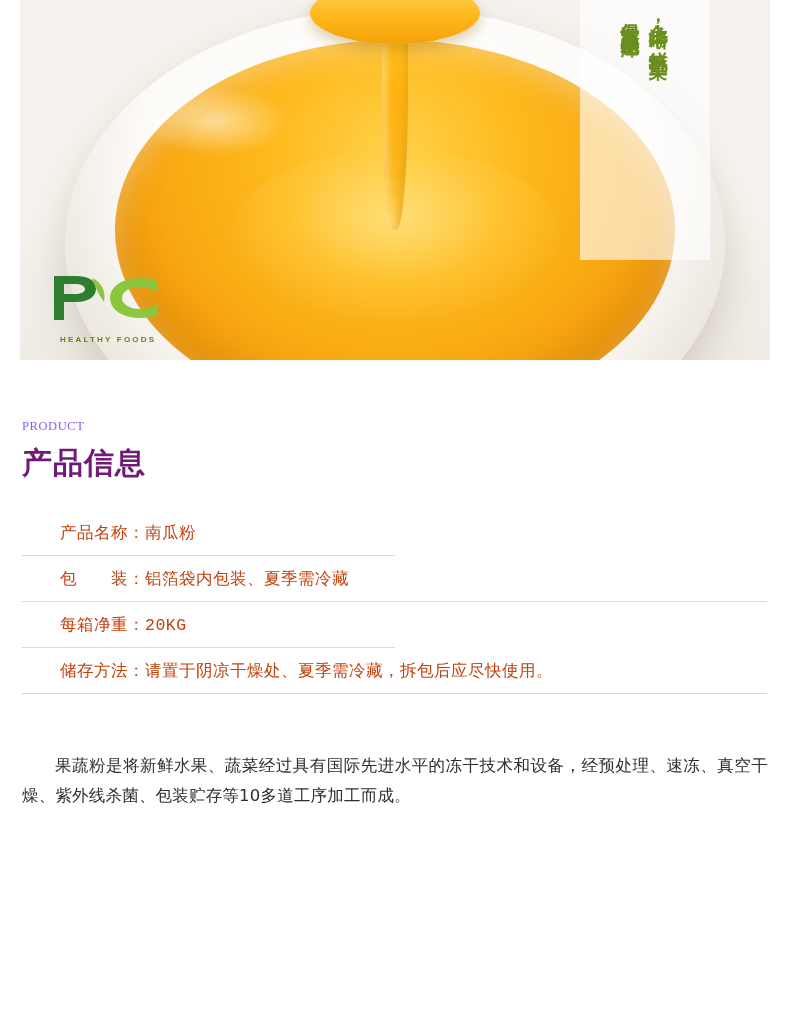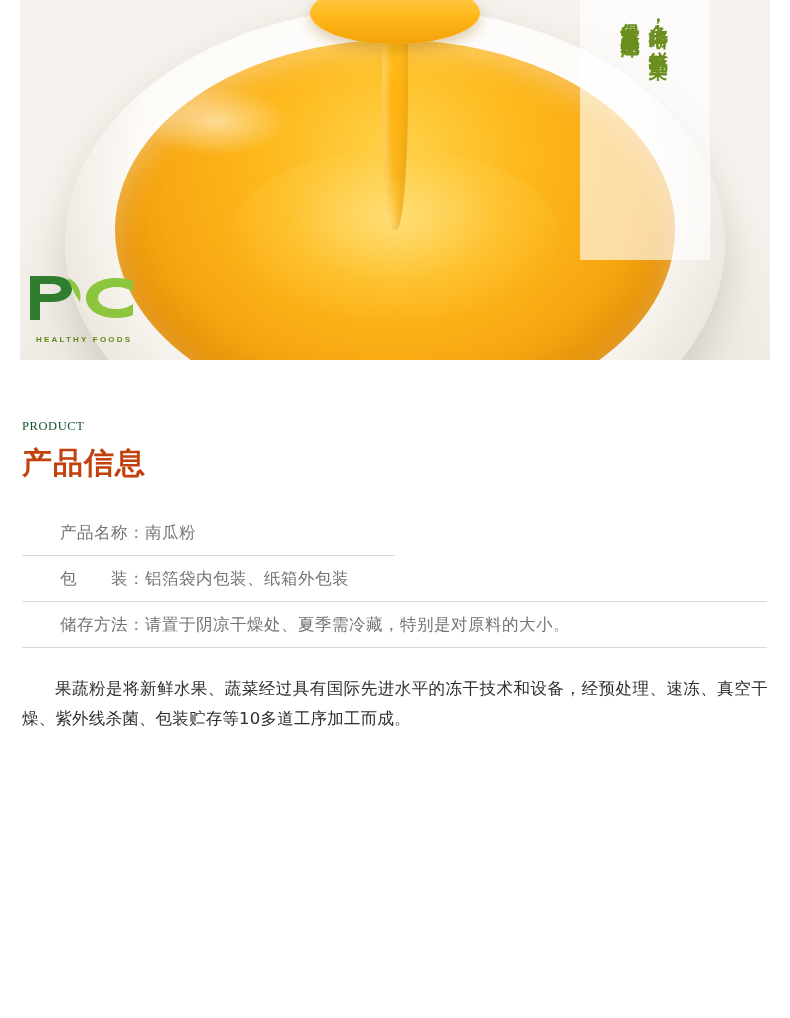--- a/index.html
+++ b/index.html
@@ -120,21 +120,21 @@
     line-height: 1.28;
     letter-spacing: 2px;
     color: #6a8f1e;
     font-weight: 700;
     white-space: pre;
   }
 
   
   .logo {
     position: absolute;
-    left: 4px;
+    left: 28px;
     bottom: 18px;
     width: 130px;
     height: 70px;
     text-align: right;
   }
   .logo-mark {
     position: relative;
     width: 118px;
     height: 52px;
   }
@@ -150,54 +150,54 @@
   }
 
   
   .section {
     padding: 58px 22px 0 22px;
   }
   .eyebrow {
     font-family: "Liberation Serif", serif;
     font-size: 12.5px;
     line-height: 1.35;
-    color: #14532d;
+    color: #8b5cf6;
     letter-spacing: 0.6px;
   }
   .sec-title {
     margin-top: 8px;
     font-family: "DejaVu Sans", "Liberation Sans", sans-serif;
     font-size: 30px;
     font-weight: 700;
-    color: #c2410c;
+    color: #701a75;
     letter-spacing: 1px;
   }
 
   .spec-table {
     margin-top: 26px;
     width: 745px;
   }
   .spec-row {
     display: flex;
   }
   .spec-cell {
     font-family: Liberation Mono, monospace;
     font-size: 16.5px;
-    color: #737373;
+    color: #c2410c;
     padding: 12px 0 11px 38px;
     border-bottom: 1px solid #d9d9d9;
     letter-spacing: 0.5px;
     white-space: pre;
   }
   .c-half { width: 50%; }
   .c-full { width: 100%; }
 
   
   .copy {
-    margin-top: 26px;
+    margin-top: 57px;
     padding: 0 22px;
     font-family: "DejaVu Sans", "Liberation Sans", sans-serif;
     font-size: 16.5px;
     line-height: 1.85;
     color: #2e2e2e;
     text-align: justify;
     letter-spacing: 0.2px;
   }
   .copy p { margin: 0; text-indent: 2em; }
 </style>
@@ -234,25 +234,26 @@
   <div class="eyebrow">
     <div>PRODUCT</div>
   </div>
   <div class="sec-title">产品信息</div>
 
   <div class="spec-table">
     <div class="spec-row">
       <div class="spec-cell c-half">产品名称：南瓜粉</div>
     </div>
     <div class="spec-row">
-      <div class="spec-cell c-full">包　　装：铝箔袋内包装、纸箱外包装</div>
-    </div>
-    <div class="spec-row">
-    </div>
-    <div class="spec-row">
-      <div class="spec-cell c-full">储存方法：请置于阴凉干燥处、夏季需冷藏，特别是对原料的大小。</div>
+      <div class="spec-cell c-full">包　　装：铝箔袋内包装、夏季需冷藏</div>
+    </div>
+    <div class="spec-row">
+      <div class="spec-cell c-half">每箱净重：20KG</div>
+    </div>
+    <div class="spec-row">
+      <div class="spec-cell c-full">储存方法：请置于阴凉干燥处、夏季需冷藏，拆包后应尽快使用。</div>
     </div>
   </div>
 </div>
 
 <div class="copy">
   <p>果蔬粉是将新鲜水果、蔬菜经过具有国际先进水平的冻干技术和设备，经预处理、速冻、真空干燥、紫外线杀菌、包装贮存等10多道工序加工而成。</p>
 </div>
 
 </body></html>

